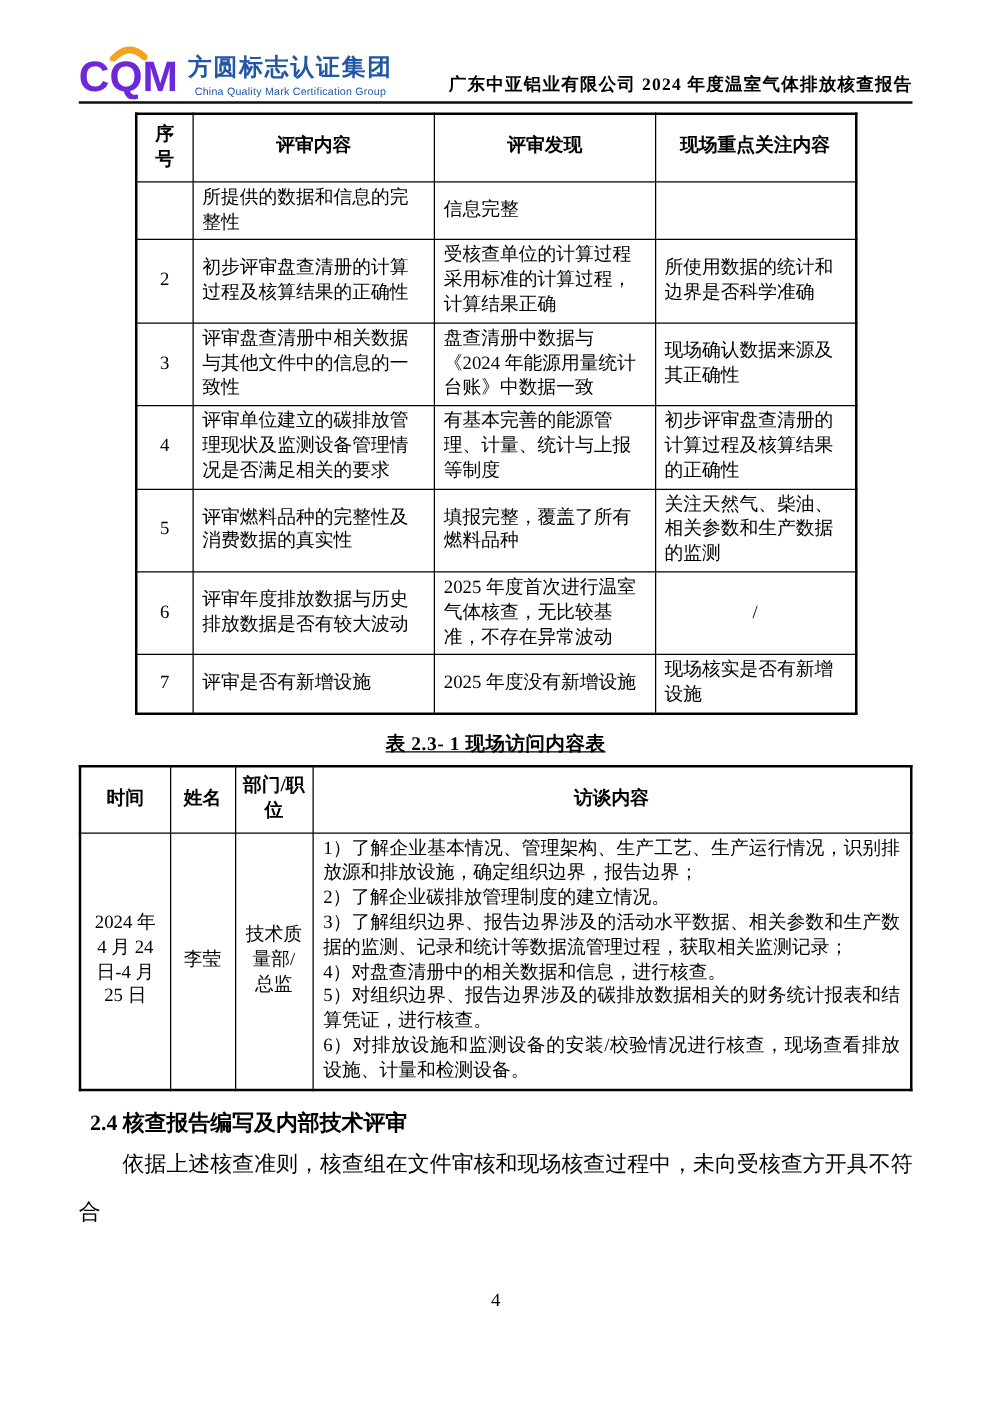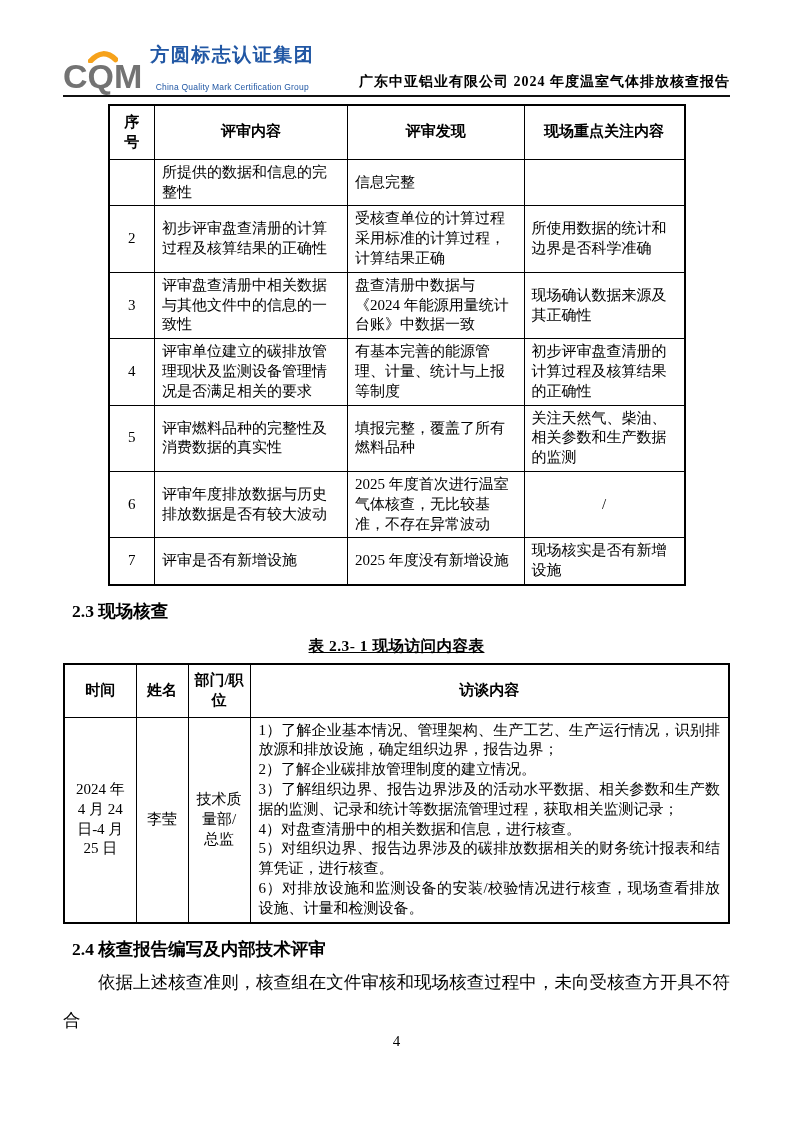--- a/index.html
+++ b/index.html
@@ -20,39 +20,39 @@
     justify-content: space-between;
     align-items: flex-end;
   }
   .logo { display: flex; align-items: flex-end; gap: 8px; }
   .cqm-mark { position: relative; line-height: 1; }
   .cqm-text {
     font-family: "Liberation Sans", "DejaVu Sans", sans-serif;
     font-weight: 800;
     font-size: 34px;
     letter-spacing: 0px;
-    color: #737373;
+    color: #6d28d9;
     line-height: 1;
   }
   .arc-svg { position: absolute; top: -9px; left: 25px; }
   .logo-names { padding-bottom: 1px; text-align: center; }
   .logo-cn {
     font-family: "Liberation Sans", "DejaVu Sans", sans-serif;
     font-weight: bold;
     font-size: 19px;
     letter-spacing: 1.5px;
     color: #2157A4;
     line-height: 1.15;
   }
   .logo-en {
     font-family: "Liberation Sans", "DejaVu Sans", sans-serif;
     font-size: 8.5px;
     color: #2157A4;
     letter-spacing: 0.2px;
-    margin-top: 16px;
+    margin-top: 2px;
   }
   .doc-title {
     font-size: 14px;
     font-weight: bold;
     letter-spacing: 1px;
     padding-bottom: 2px;
     white-space: nowrap;
   }
   .header-rule { border-bottom: 2.5px solid #111; margin-top: 2px; }
 
@@ -187,21 +187,20 @@
       </tr>
       <tr>
         <td class="cell-no">7</td>
         <td>评审是否有新增设施</td>
         <td>2025 年度没有新增设施</td>
         <td>现场核实是否有新增设施</td>
       </tr>
     </tbody>
   </table>
 
-  <div class="sec-heading">2.3 现场核查</div>
 
   <div class="table-caption">表 2.3- 1 现场访问内容表</div>
 
   <table class="visit-table">
     <colgroup>
         <col style="width:72px">
         <col style="width:52px">
         <col style="width:62px">
         <col>
       </colgroup>

